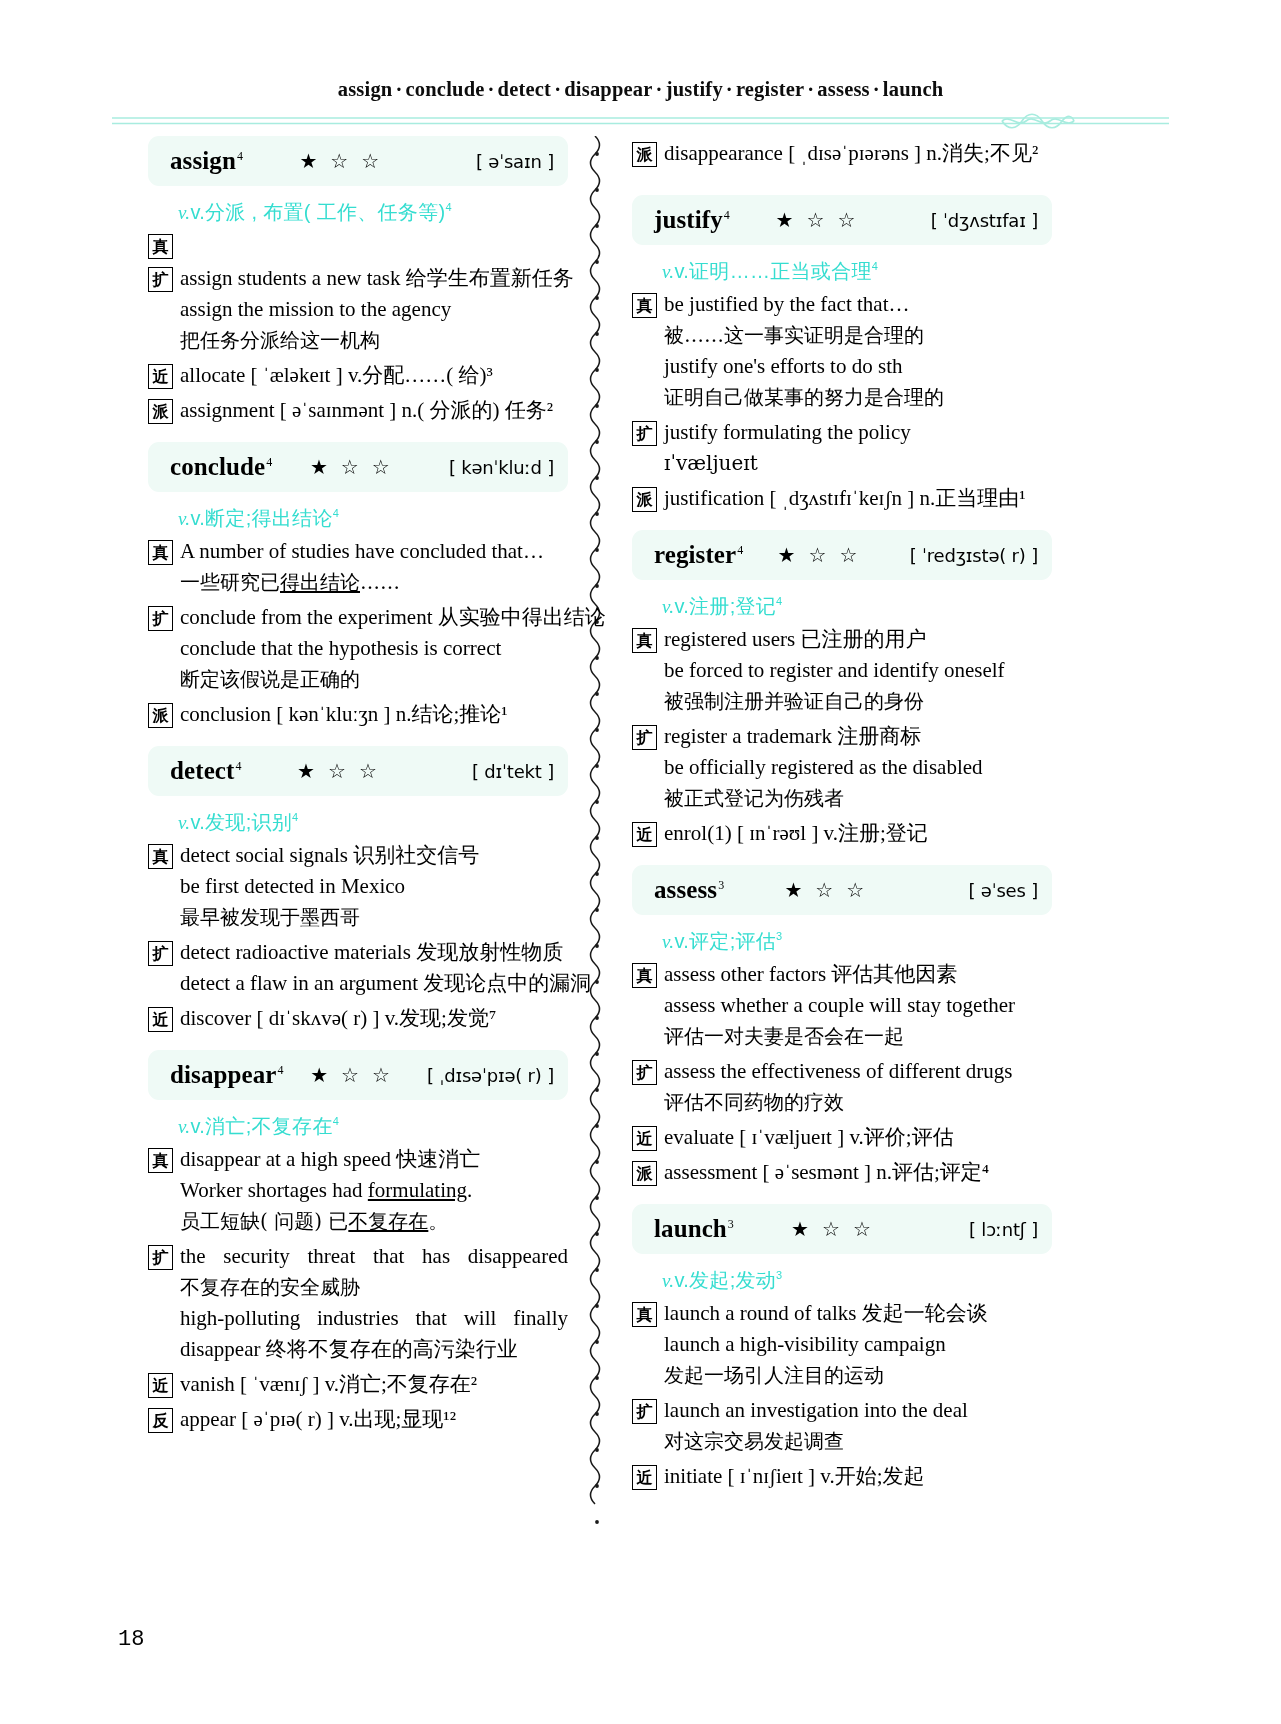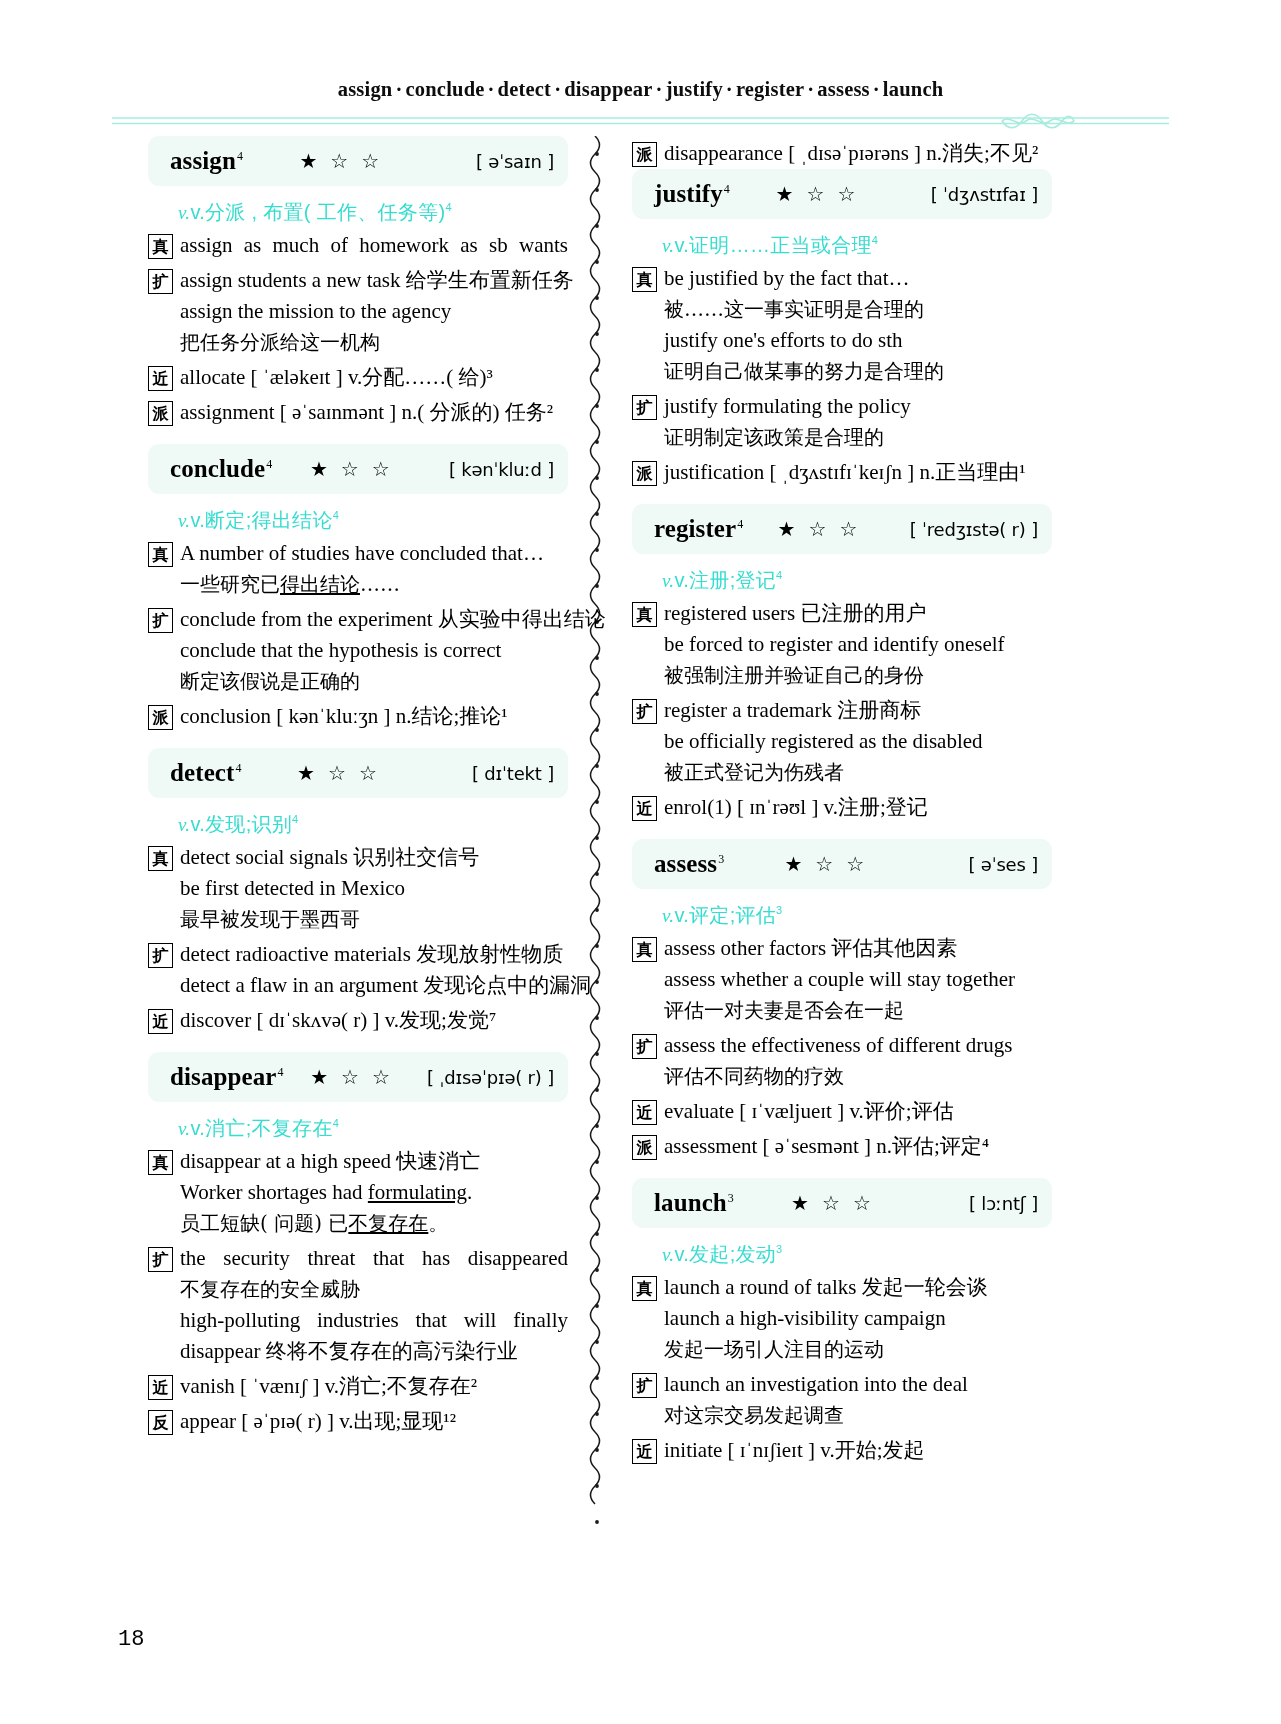--- a/index.html
+++ b/index.html
@@ -277,21 +277,20 @@
         <div class="entry-head">
           <span class="hw"><span>assign</span><sup>4</sup></span>
           <span class="stars">★ ☆ ☆</span>
           <span class="phon">[ əˈsaɪn ]</span>
         </div>
         <div class="sense"><span class="pos">v.</span><span></span><span>v.分派 , 布置( 工作、任务等)</span><sup>4</sup></div>
 
         <div class="row">
           <span class="tag">真</span>
           <div class="lines">
-            <div class="ln spread">assign as much of homework as sb wants</div>
           </div>
         </div>
         <div class="row">
           <span class="tag">扩</span>
           <div class="lines">
             <div class="ln">assign students a new task 给学生布置新任务</div>
             <div class="ln">assign the mission to the agency</div>
             <div class="ln cn">把任务分派给这一机构</div>
           </div>
         </div>
@@ -414,42 +413,42 @@
 
     <div class="col col-right">
 
       <div class="row" style="margin-top:2px;">
         <span class="tag">派</span>
         <div class="lines">
             <div class="ln">disappearance [ ˌdɪsəˈpɪərəns ] n.消失;不见²</div>
           </div>
       </div>
 
-      <div class="entry" style="">
+      <div class="entry" style="margin-top:26px;">
         <div class="entry-head">
           <span class="hw"><span>justify</span><sup>4</sup></span>
           <span class="stars">★ ☆ ☆</span>
           <span class="phon">[ ˈdʒʌstɪfaɪ ]</span>
         </div>
         <div class="sense"><span class="pos">v.</span><span>v.证明……正当或合理</span><sup>4</sup></div>
 
         <div class="row">
           <span class="tag">真</span>
           <div class="lines">
             <div class="ln">be justified by the fact that…</div>
             <div class="ln cn">被……这一事实证明是合理的</div>
             <div class="ln">justify one's efforts to do sth</div>
             <div class="ln cn">证明自己做某事的努力是合理的</div>
           </div>
         </div>
         <div class="row">
           <span class="tag">扩</span>
           <div class="lines">
             <div class="ln">justify formulating the policy</div>
-            <div class="ln cn">证明制定该政策是合理的</div>
+            <div class="ln cn">ɪˈvæljueɪt</div>
           </div>
         </div>
         <div class="row">
           <span class="tag">派</span>
           <div class="lines">
               <div class="ln">justification [ ˌdʒʌstɪfɪˈkeɪʃn ] n.正当理由¹</div>
             </div>
         </div>
       </div>
 

